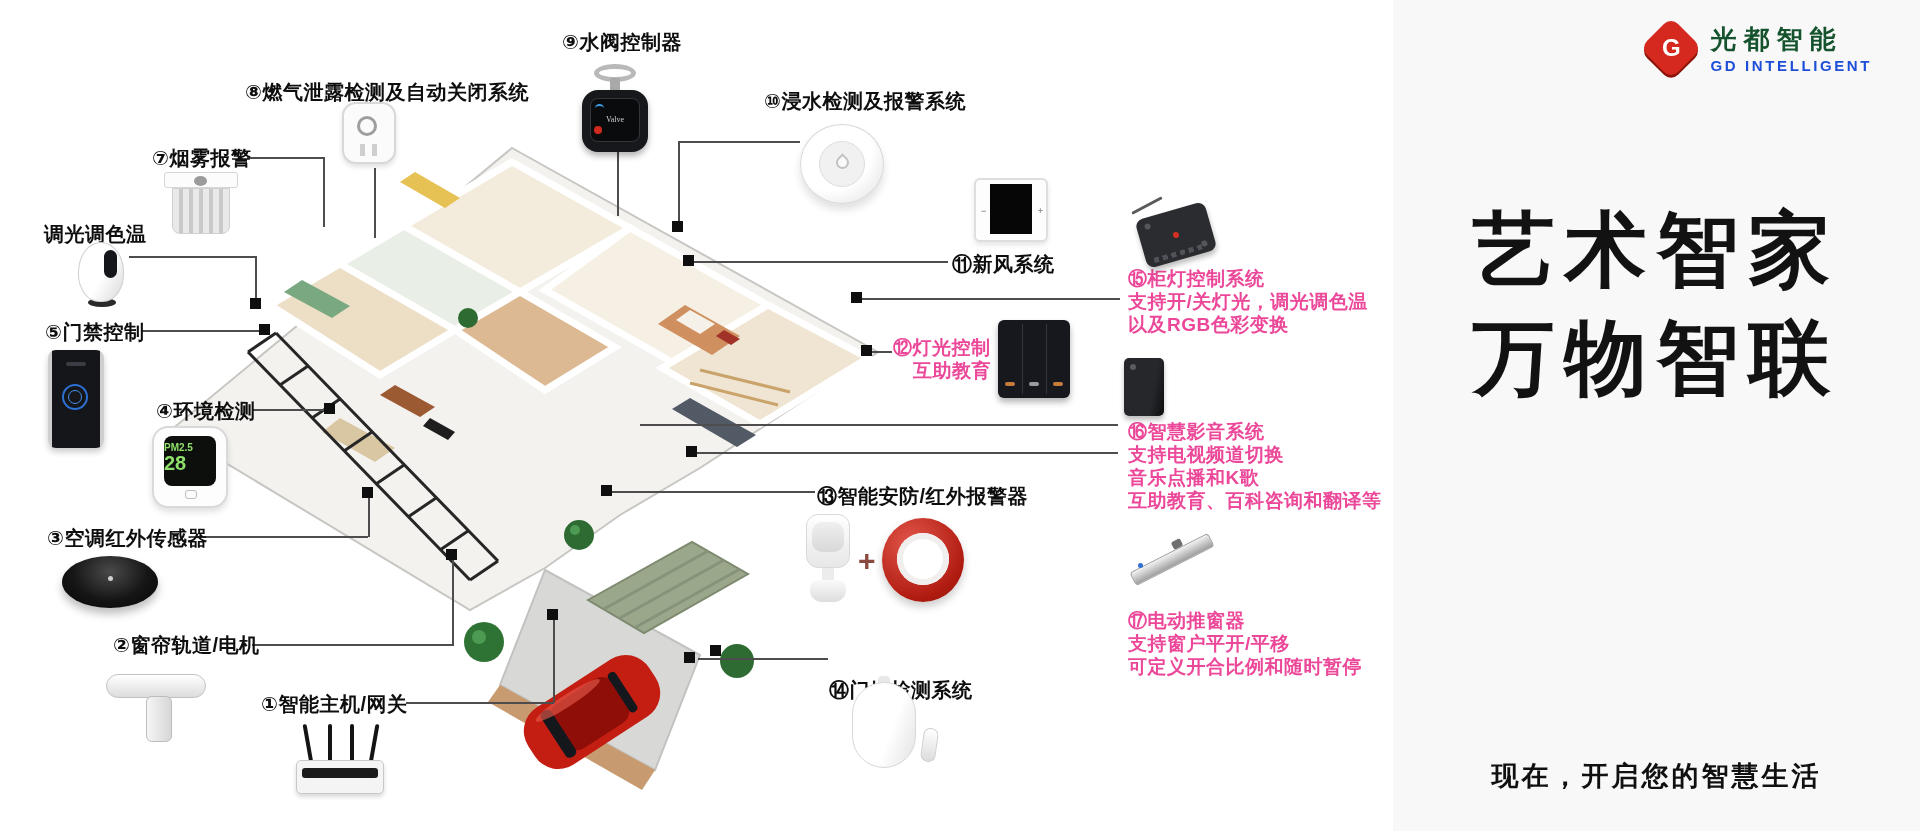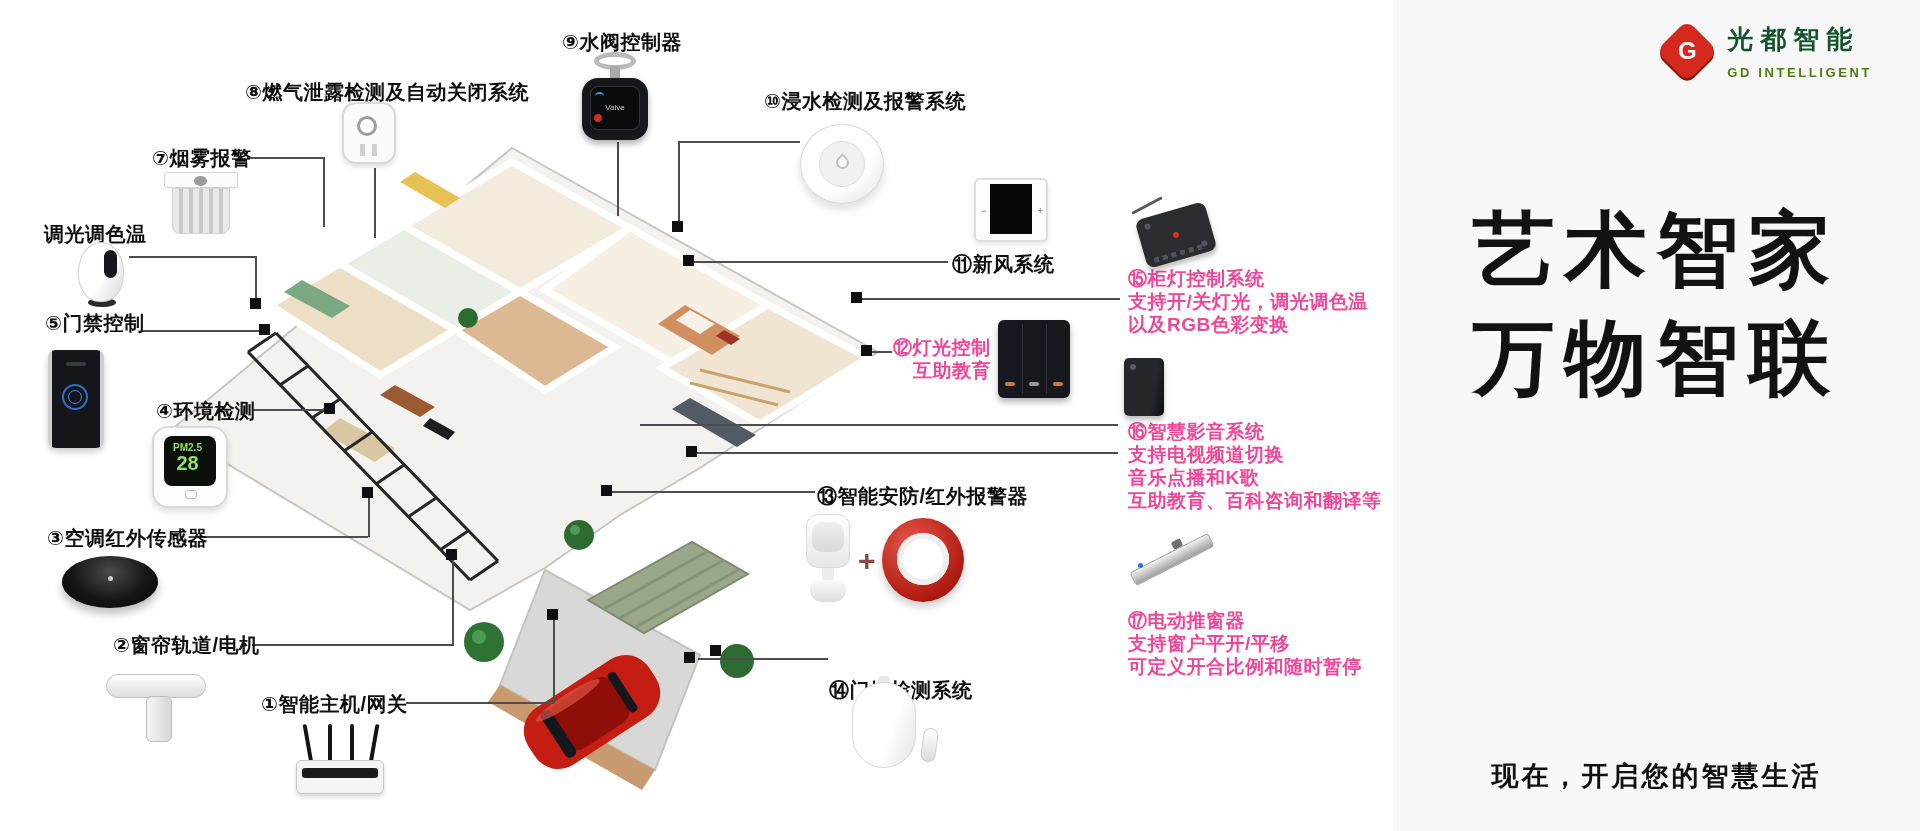--- a/index.html
+++ b/index.html
@@ -27,21 +27,21 @@
   
   .track { position:absolute; left:0; top:4px; width:100px; height:24px; background:linear-gradient(#ffffff,#dcdcdc); border:1px solid #c2c2c2; border-radius:12px; }
   .motor { position:absolute; left:40px; top:26px; width:26px; height:46px; background:linear-gradient(90deg,#f5f5f5,#d7d7d7); border:1px solid #bdbdbd; border-radius:6px; }
 
   
   .donut { position:absolute; left:0; top:6px; width:96px; height:52px; border-radius:50%; background:radial-gradient(ellipse at 50% 30%, #4a4a4a 0%, #161616 55%, #050505 100%); box-shadow:0 6px 8px rgba(0,0,0,.25); }
   .donut-dot { position:absolute; left:46px; top:26px; width:5px; height:5px; border-radius:50%; background:#cfcfcf; }
 
   
   .envbox { position:absolute; width:76px; height:82px; background:#fdfdfd; border:2px solid #d9d9d9; border-radius:16px; box-shadow:0 4px 6px rgba(0,0,0,.12); }
-  .envscr { position:absolute; left:12px; top:10px; width:52px; height:50px; background:#0c0f0c; border-radius:8px; color:#8fe06a; text-align:center; padding:6px 5px 0 0; }
+  .envscr { position:absolute; left:12px; top:10px; width:52px; height:50px; background:#0c0f0c; border-radius:8px; color:#8fe06a; text-align:left; padding:6px 5px 0 0; }
   .envscr .m { font-size:10px; font-weight:700; display:block; }
   .envscr .v { font-size:20px; font-weight:700; display:block; line-height:20px; }
   .envbtn { position:absolute; left:33px; top:64px; width:12px; height:9px; border:1px solid #bdbdbd; border-radius:3px; }
 
   
   .acc { position:absolute; width:56px; height:98px; background:linear-gradient(90deg,#cfcfcf 0 4px,#14161a 4px calc(100% - 4px),#cfcfcf calc(100% - 4px)); border-radius:8px; box-shadow:0 4px 6px rgba(0,0,0,.2); }
   .acc-ring { position:absolute; left:14px; top:34px; width:26px; height:26px; border:2px solid #2d6fd2; border-radius:50%; }
   .acc-ring2 { position:absolute; left:20px; top:40px; width:14px; height:14px; border:1px solid #4b90e8; border-radius:50%; }
   .acc-slot { position:absolute; left:18px; top:12px; width:20px; height:4px; background:#3a3d44; border-radius:2px; }
 
@@ -113,21 +113,21 @@
   .bar-nub { position:absolute; left:46px; top:6px; width:10px; height:8px; background:#6f6f6f; border-radius:2px; transform:rotate(-27deg); }
   .bar-led { position:absolute; left:12px; top:29px; width:5px; height:5px; background:#2d6fd2; border-radius:50%; }
 
   
   .brand { position:absolute; left:1393px; top:0; width:527px; height:831px; background:#f8f8f8; }
   .logo { position:absolute; right:48px; top:22px; display:flex; align-items:center; }
   .logo-mark { width:44px; height:44px; background:#d5281e; border-radius:10px; transform:rotate(45deg); display:flex; align-items:center; justify-content:center; box-shadow:2px 2px 0 #8c130a; }
   .logo-mark span { transform:rotate(-45deg); color:#fff; font-weight:800; font-size:24px; }
   .logo-text { margin-left:18px; }
   .logo-cn { color:#14532d; font-size:26px; font-weight:800; letter-spacing:7px; }
-  .logo-en { color:#4d7c0f; font-size:13px; font-weight:700; letter-spacing:2.6px; margin-top:8px; }
+  .logo-en { color:#1d4ed8; font-size:15px; font-weight:700; letter-spacing:2.6px; margin-top:0; }
   .callig { position:absolute; left:0; width:527px; text-align:center; font-size:82px; font-weight:900; color:#121212; letter-spacing:10px; font-family:"Liberation Serif","DejaVu Serif",serif; }
   .tagline { position:absolute; left:0; top:758px; width:527px; text-align:center; font-size:27px; font-weight:800; color:#101010; letter-spacing:3px; }
 </style>
 </head>
 <body>
 
 <div class="stage">
 
   <svg style="position:absolute;left:0;top:0;" width="1400" height="831" viewBox="0 0 1400 831">
 
@@ -226,21 +226,21 @@
   <div class="ln" style="left:611px;top:491px;width:204px;"></div>
   <div class="mk" style="left:601px;top:485px;"></div>
   <div class="ln" style="left:698px;top:658px;width:130px;"></div>
   <div class="mk" style="left:684px;top:652px;"></div>
   <div class="mk" style="left:710px;top:645px;"></div>
 
   <div class="lbl" style="left:261px;top:691px;">①智能主机/网关</div>
   <div class="lbl" style="left:113px;top:632px;">②窗帘轨道/电机</div>
   <div class="lbl" style="left:47px;top:525px;">③空调红外传感器</div>
   <div class="lbl" style="left:156px;top:398px;">④环境检测</div>
-  <div class="lbl" style="left:45px;top:310px;text-align:right;">⑤门禁控制</div>
+  <div class="lbl" style="left:45px;top:319px;text-align:right;">⑤门禁控制</div>
   <div class="lbl" style="left:44px;top:221px;">调光调色温</div>
   <div class="lbl" style="left:152px;top:145px;">⑦烟雾报警</div>
   <div class="lbl" style="left:245px;top:79px;">⑧燃气泄露检测及自动关闭系统</div>
   <div class="lbl" style="left:562px;top:29px;">⑨水阀控制器</div>
   <div class="lbl" style="left:764px;top:88px;">⑩浸水检测及报警系统</div>
   <div class="lbl" style="left:952px;top:251px;">⑪新风系统</div>
   <div class="lblgroup" style="left:893px;top:337px;">
     <div>⑫灯光控制</div>
     <div style="padding-left:20px;">互助教育</div>
   </div>
@@ -310,21 +310,21 @@
     <div class="smk-body"></div>
   </div>
 
   <div class="dev" style="left:342px;top:102px;width:60px;height:68px;">
     <div class="gas"></div>
     <div class="gas-ring"></div>
     <div class="gas-slot" style="left:18px;"></div>
     <div class="gas-slot" style="left:30px;"></div>
   </div>
 
-  <div class="dev" style="left:582px;top:52px;width:72px;height:92px;">
+  <div class="dev" style="left:582px;top:64px;width:72px;height:92px;font-family:Liberation Serif, serif;">
     <div class="valve-handle"></div>
     <div class="valve-stem"></div>
     <div class="valve-body"></div>
     <div class="valve-scr">Valve</div>
     <div class="valve-wifi"></div>
     <div class="valve-red"></div>
   </div>
 
   <div class="dev" style="left:800px;top:124px;width:86px;height:84px;">
     <div class="wpuck"></div>

